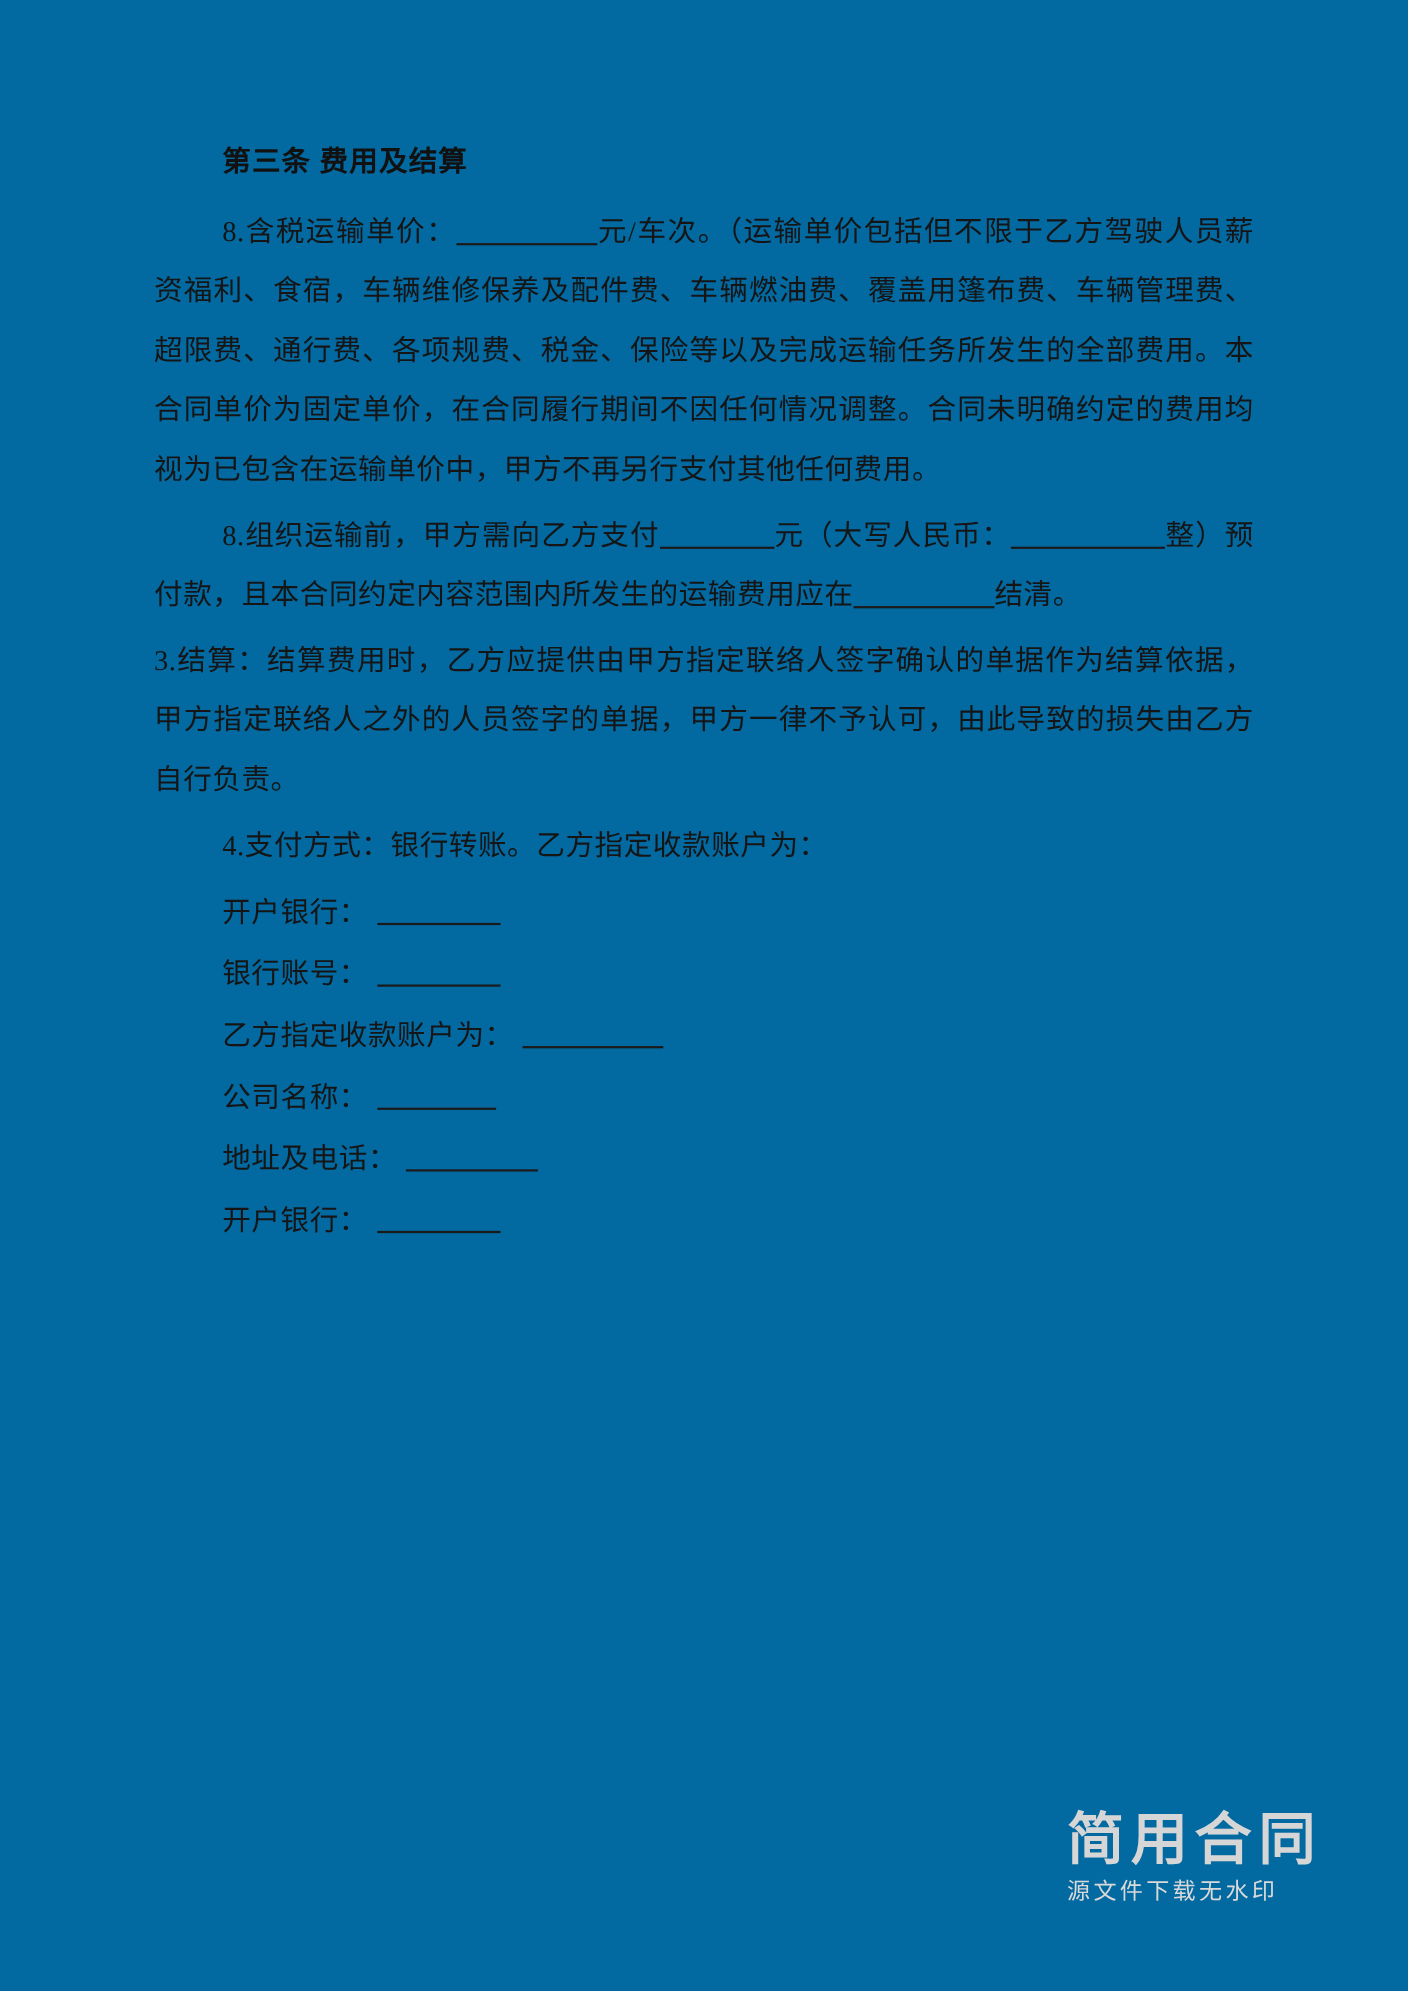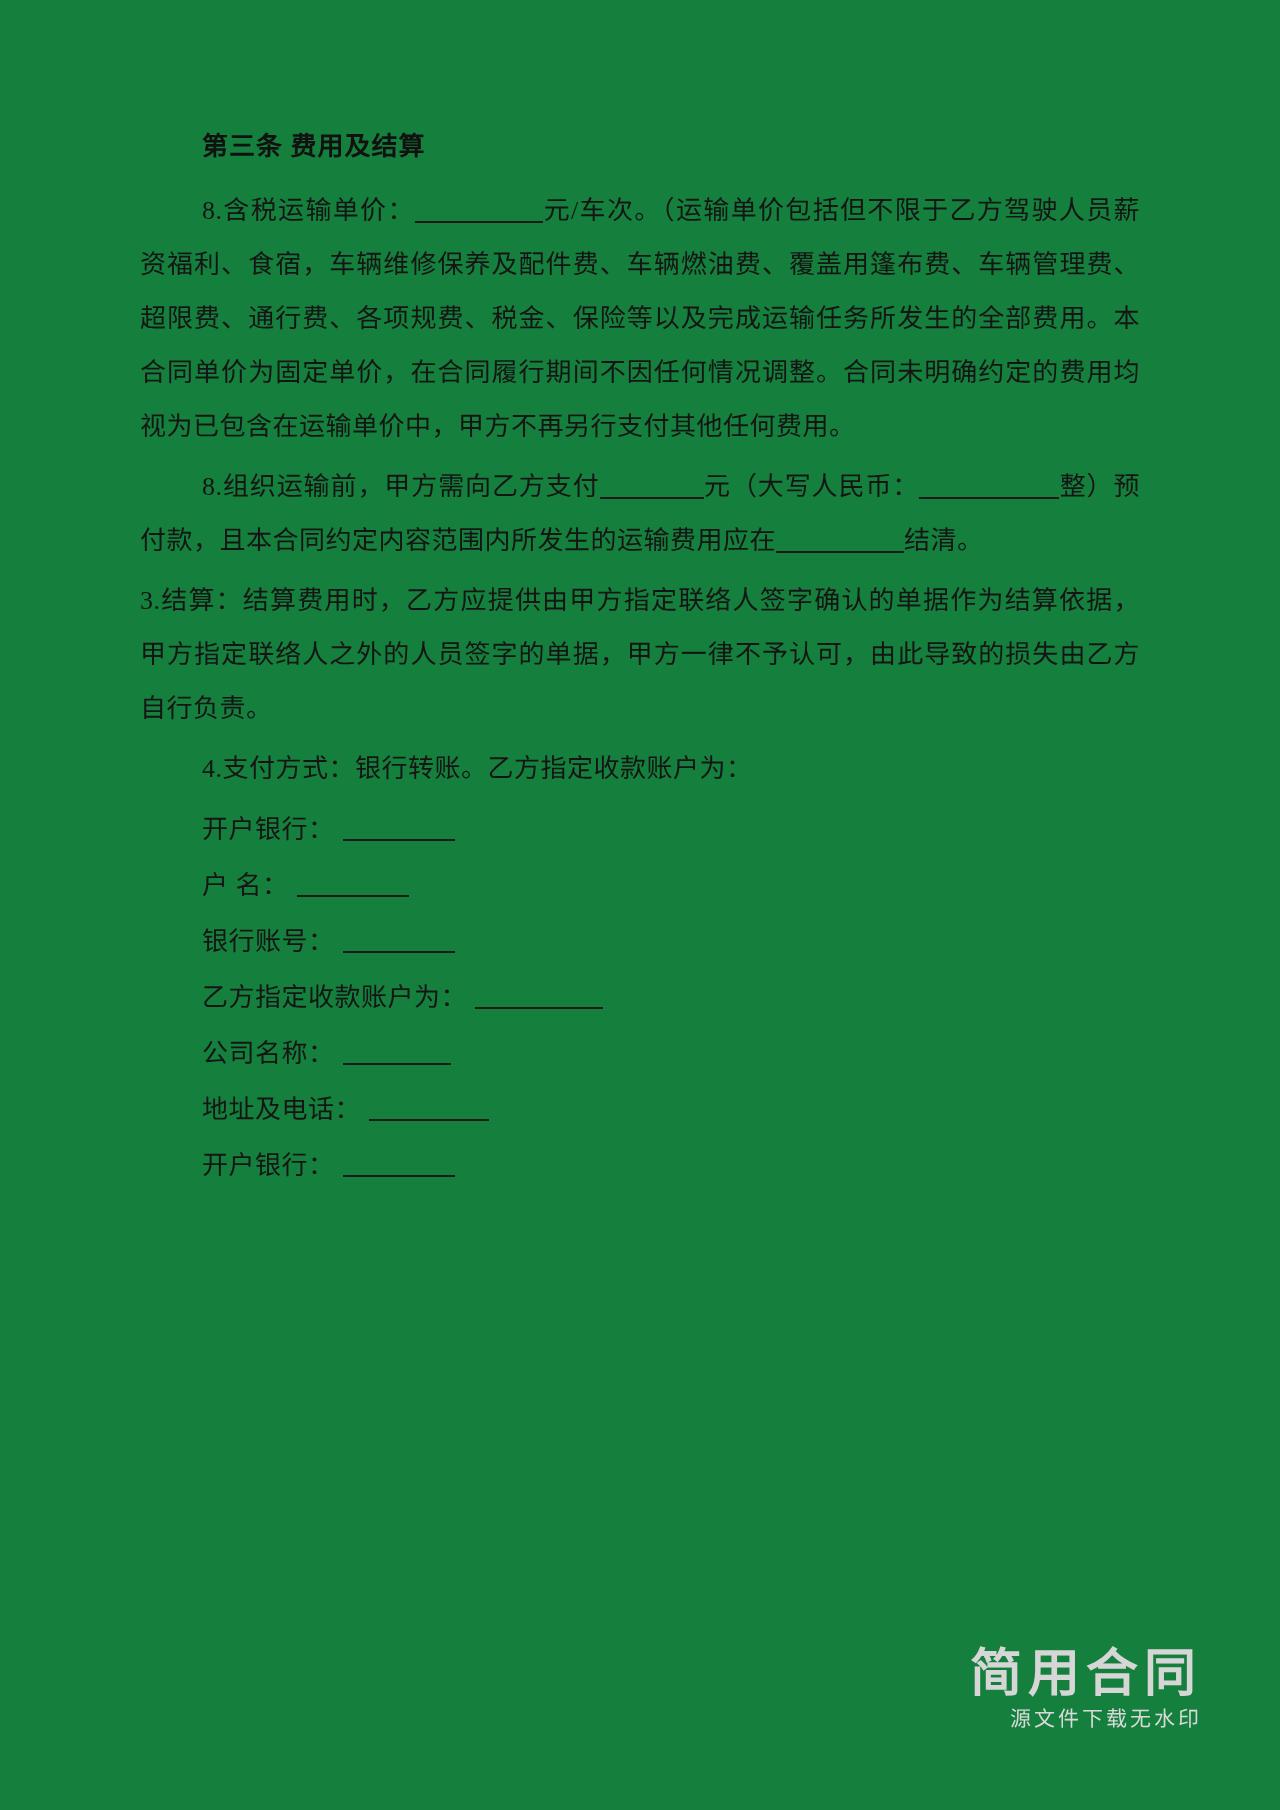--- a/index.html
+++ b/index.html
@@ -13,21 +13,21 @@
     position: relative;
     overflow: hidden;
     font-family: "Liberation Serif", "DejaVu Serif", serif;
     color: #111111;
   }
 
   
   #page {
     position: absolute;
     inset: 0;
-    background: #15803d;
+    background: #0369a1;
     box-sizing: border-box;
     padding: 120px 140px 60px 140px;
   }
 
   
   .doc-body {
     font-size: 26px;
     line-height: 54px;
     letter-spacing: 0.5px;
     color: #151515;
@@ -91,21 +91,21 @@
   .rule-108 { width: 108px; }
   .rule-112 { width: 112px; }
   .rule-120 { width: 120px; }
   .rule-128 { width: 128px; }
 
   
   #watermark {
     position: absolute;
     right: 78px;
     bottom: 78px;
-    text-align: right;
+    text-align: left;
     pointer-events: none;
     user-select: none;
   }
   #watermark .wm-main {
     font-family: "DejaVu Sans", "Liberation Sans", sans-serif;
     font-weight: 700;
     font-size: 52px;
     letter-spacing: 6px;
     color: #d6d6d6;
     line-height: 1.1;
@@ -136,23 +136,20 @@
     <p class="para flush">3.结算：结算费用时，乙方应提供由甲方指定联络人签字确认的单据作为结算依据，甲方指定联络人之外的人员签字的单据，甲方一律不予认可，由此导致的损失由乙方自行负责。</p>
 
     <p class="para indent">4.支付方式：银行转账。乙方指定收款账户为：</p>
 
     <div class="field-list">
 
       <div class="field-row">
         <span class="field-label">开户银行：</span><span class="field-rule rule-112"></span>
       </div>
 
-      <div class="field-row">
-        <span class="field-label">户  名：</span><span class="field-rule rule-112"></span>
-      </div>
 
       <div class="field-row">
         <span class="field-label">银行账号：</span><span class="field-rule rule-112"></span>
       </div>
 
       <div class="field-row">
         <span class="field-label">乙方指定收款账户为：</span><span class="field-rule rule-128"></span>
       </div>
 
       <div class="field-row">

